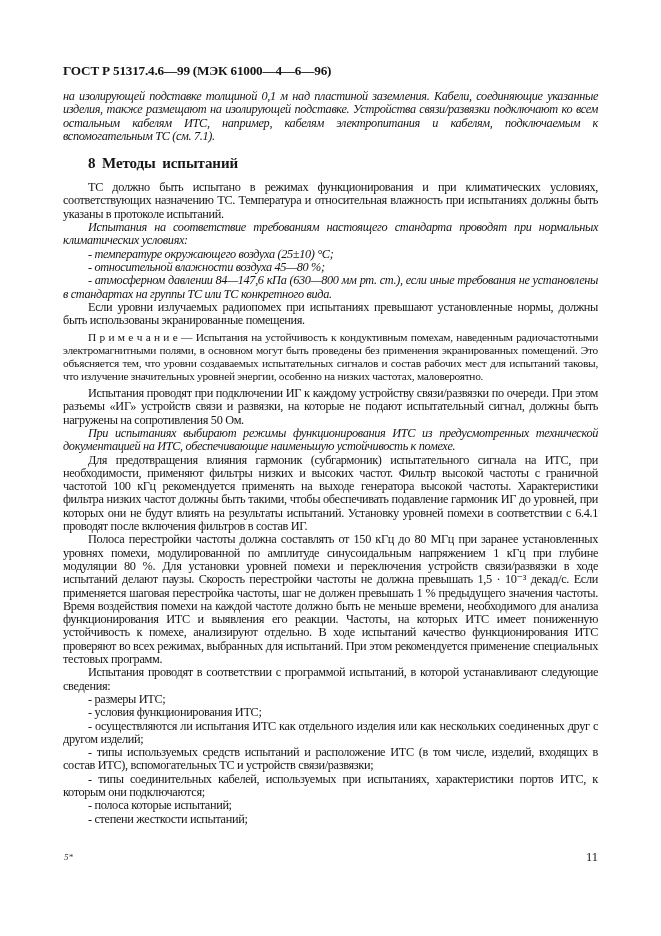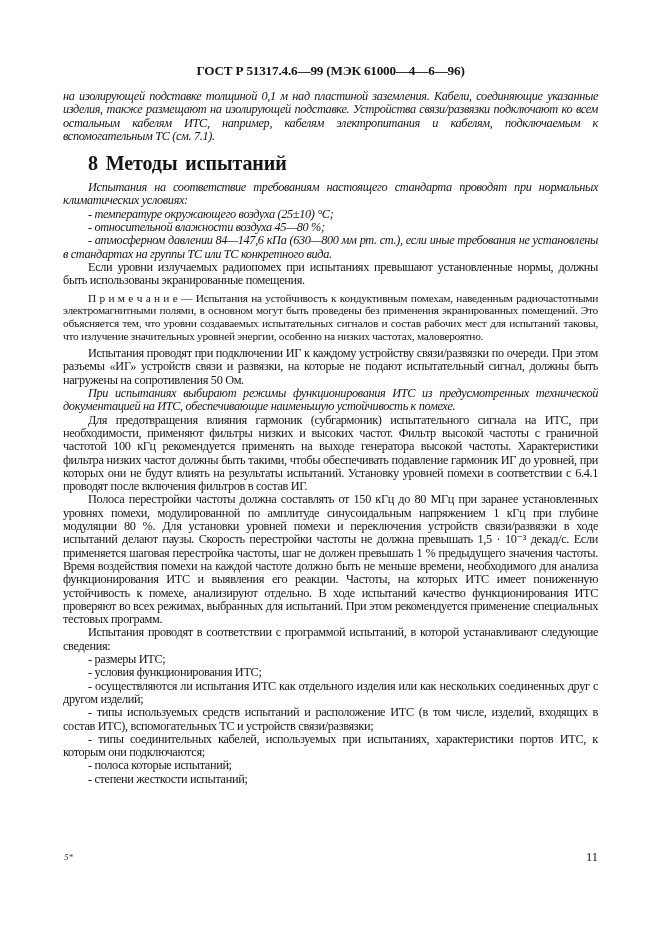--- a/index.html
+++ b/index.html
@@ -14,21 +14,21 @@
     background: #ffffff;
     overflow: hidden;
     font-family: "Liberation Serif", "DejaVu Serif", serif;
     color: #151515;
   }
   .running-header {
     position: absolute;
     top: 63px;
     left: 63px;
     width: 535px;
-    text-align: center;
+    text-align: left;
     font-weight: bold;
     font-size: 13.2px;
     letter-spacing: -0.2px;
     white-space: nowrap;
   }
   .doc-body {
     position: absolute;
     top: 90px;
     left: 63px;
     width: 535px;
@@ -43,21 +43,21 @@
   }
   .block.continuation {
     text-indent: 0;
     font-style: italic;
   }
   .block.italic {
     font-style: italic;
   }
   .block.heading {
     font-weight: bold;
-    font-size: 20px;
+    font-size: 15px;
     line-height: 16px;
     letter-spacing: -0.1px;
     word-spacing: 3px;
     margin: 12px 0 10px 0;
     text-align: left;
   }
   .block.note {
     font-size: 11.4px;
     line-height: 12.9px;
     letter-spacing: -0.3px;
@@ -88,20 +88,21 @@
 </head>
 <body>
 
 <div class="page">
 
   <div class="running-header">ГОСТ Р 51317.4.6—99 (МЭК 61000—4—6—96)</div>
 
   <div class="doc-body">
       <div class="block continuation">на изолирующей подставке толщиной 0,1 м над пластиной заземления. Кабели, соединяющие указанные изделия, также размещают на изолирующей подставке. Устройства связи/развязки подключают ко всем остальным кабелям ИТС, например, кабелям электропитания и кабелям, подключаемым к вспомогательным ТС (см. 7.1).</div>
       <div class="block heading">8 Методы испытаний</div>
+      <div class="block normal">ТС должно быть испытано в режимах функционирования и при климатических условиях, соответствующих назначению ТС. Температура и относительная влажность при испытаниях должны быть указаны в протоколе испытаний.</div>
       <div class="block italic">Испытания на соответствие требованиям настоящего стандарта проводят при нормальных климатических условиях:</div>
       <div class="block italic">- температуре окружающего воздуха (25±10) °С;</div>
       <div class="block italic">- относительной влажности воздуха 45—80 %;</div>
       <div class="block italic">- атмосферном давлении 84—147,6 кПа (630—800 мм рт. ст.), если иные требования не установлены в стандартах на группы ТС или ТС конкретного вида.</div>
       <div class="block normal">Если уровни излучаемых радиопомех при испытаниях превышают установленные нормы, должны быть использованы экранированные помещения.</div>
       <div class="block note">П р и м е ч а н и е — Испытания на устойчивость к кондуктивным помехам, наведенным радиочастотными электромагнитными полями, в основном могут быть проведены без применения экранированных помещений. Это объясняется тем, что уровни создаваемых испытательных сигналов и состав рабочих мест для испытаний таковы, что излучение значительных уровней энергии, особенно на низких частотах, маловероятно.</div>
       <div class="block normal">Испытания проводят при подключении ИГ к каждому устройству связи/развязки по очереди. При этом разъемы «ИГ» устройств связи и развязки, на которые не подают испытательный сигнал, должны быть нагружены на сопротивления 50 Ом.</div>
       <div class="block italic">При испытаниях выбирают режимы функционирования ИТС из предусмотренных технической документацией на ИТС, обеспечивающие наименьшую устойчивость к помехе.</div>
       <div class="block normal">Для предотвращения влияния гармоник (субгармоник) испытательного сигнала на ИТС, при необходимости, применяют фильтры низких и высоких частот. Фильтр высокой частоты с граничной частотой 100 кГц рекомендуется применять на выходе генератора высокой частоты. Характеристики фильтра низких частот должны быть такими, чтобы обеспечивать подавление гармоник ИГ до уровней, при которых они не будут влиять на результаты испытаний. Установку уровней помехи в соответствии с 6.4.1 проводят после включения фильтров в состав ИГ.</div>
       <div class="block normal">Полоса перестройки частоты должна составлять от 150 кГц до 80 МГц при заранее установленных уровнях помехи, модулированной по амплитуде синусоидальным напряжением 1 кГц при глубине модуляции 80 %. Для установки уровней помехи и переключения устройств связи/развязки в ходе испытаний делают паузы. Скорость перестройки частоты не должна превышать 1,5 · 10⁻³ декад/с. Если применяется шаговая перестройка частоты, шаг не должен превышать 1 % предыдущего значения частоты. Время воздействия помехи на каждой частоте должно быть не меньше времени, необходимого для анализа функционирования ИТС и выявления его реакции. Частоты, на которых ИТС имеет пониженную устойчивость к помехе, анализируют отдельно. В ходе испытаний качество функционирования ИТС проверяют во всех режимах, выбранных для испытаний. При этом рекомендуется применение специальных тестовых программ.</div>

